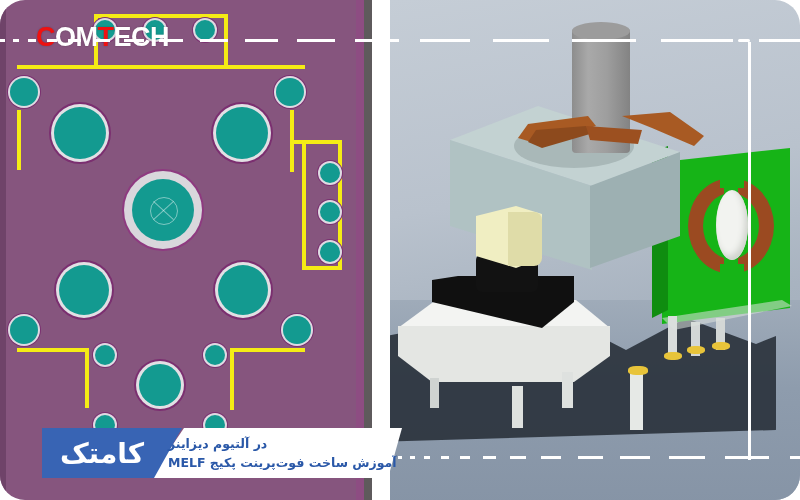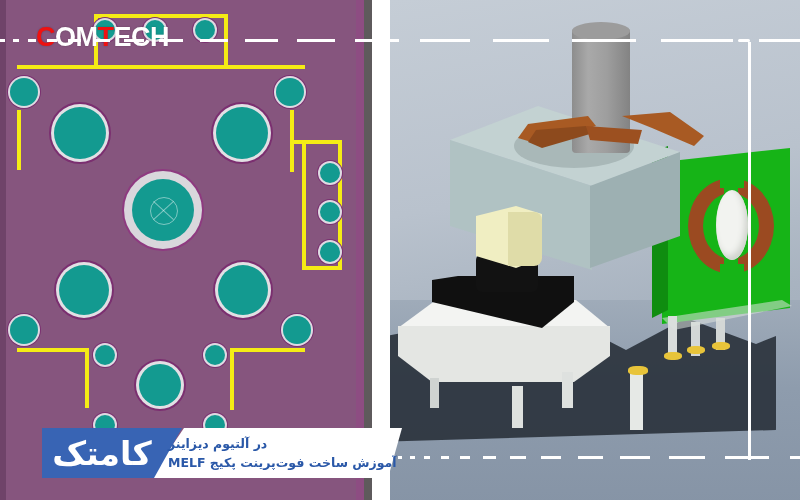--- a/index.html
+++ b/index.html
@@ -1,21 +1,21 @@
 <!DOCTYPE html>
 <html><head>
 <meta charset="utf-8">
 <style>
   html,body{margin:0;padding:0;}
   body{
     width:800px;height:500px;
     font-family:"Liberation Sans","DejaVu Sans",sans-serif;
     background:#fff;overflow:hidden;
   }
-  .stage{position:relative;width:800px;height:500px;overflow:hidden;background:#ffffff;}
+  .stage{position:relative;width:800px;height:500px;overflow:hidden;background:#ffffff;border-radius:25px;}
 
   
   .pcb{
     position:absolute;left:0;top:0;width:372px;height:500px;
     background:#86557e;overflow:hidden;
   }
   .pcb-edge-l{position:absolute;left:0;top:0;width:6px;height:100%;background:#6f4369;}
   .pcb-edge-r{position:absolute;left:356px;top:0;width:8px;height:100%;background:#8d4d82;}
   .pcb-edge-r2{position:absolute;left:364px;top:0;width:8px;height:100%;background:#5e5a5c;}
 
@@ -63,21 +63,21 @@
     position:absolute;left:150px;top:0;width:252px;height:50px;background:#ffffff;
     clip-path:polygon(34px 0, 252px 0, 238px 50px, 0 50px);
   }
   .banner-blue{
     position:absolute;left:42px;top:0;width:140px;height:50px;background:#3864b4;
     clip-path:polygon(0 0, 140px 0, 112px 50px, 0 50px);
   }
   .brand{
     position:absolute;left:42px;top:0;width:120px;height:50px;
     display:flex;align-items:center;justify-content:center;
-    color:#ffffff;font-size:33px;font-weight:bold;
+    color:#ffffff;font-size:28px;font-weight:bold;
     font-family:"DejaVu Sans","Liberation Sans",sans-serif;
     direction:rtl;
   }
   .caption{
     position:absolute;left:168px;top:2px;width:226px;height:46px;
     display:flex;flex-direction:column;align-items:flex-end;justify-content:center;
     direction:rtl;text-align:right;color:#2a58a8;
     font-family:"DejaVu Sans","Liberation Sans",sans-serif;
     font-size:12.5px;font-weight:bold;line-height:1.55;
     padding-right:4px;box-sizing:border-box;

